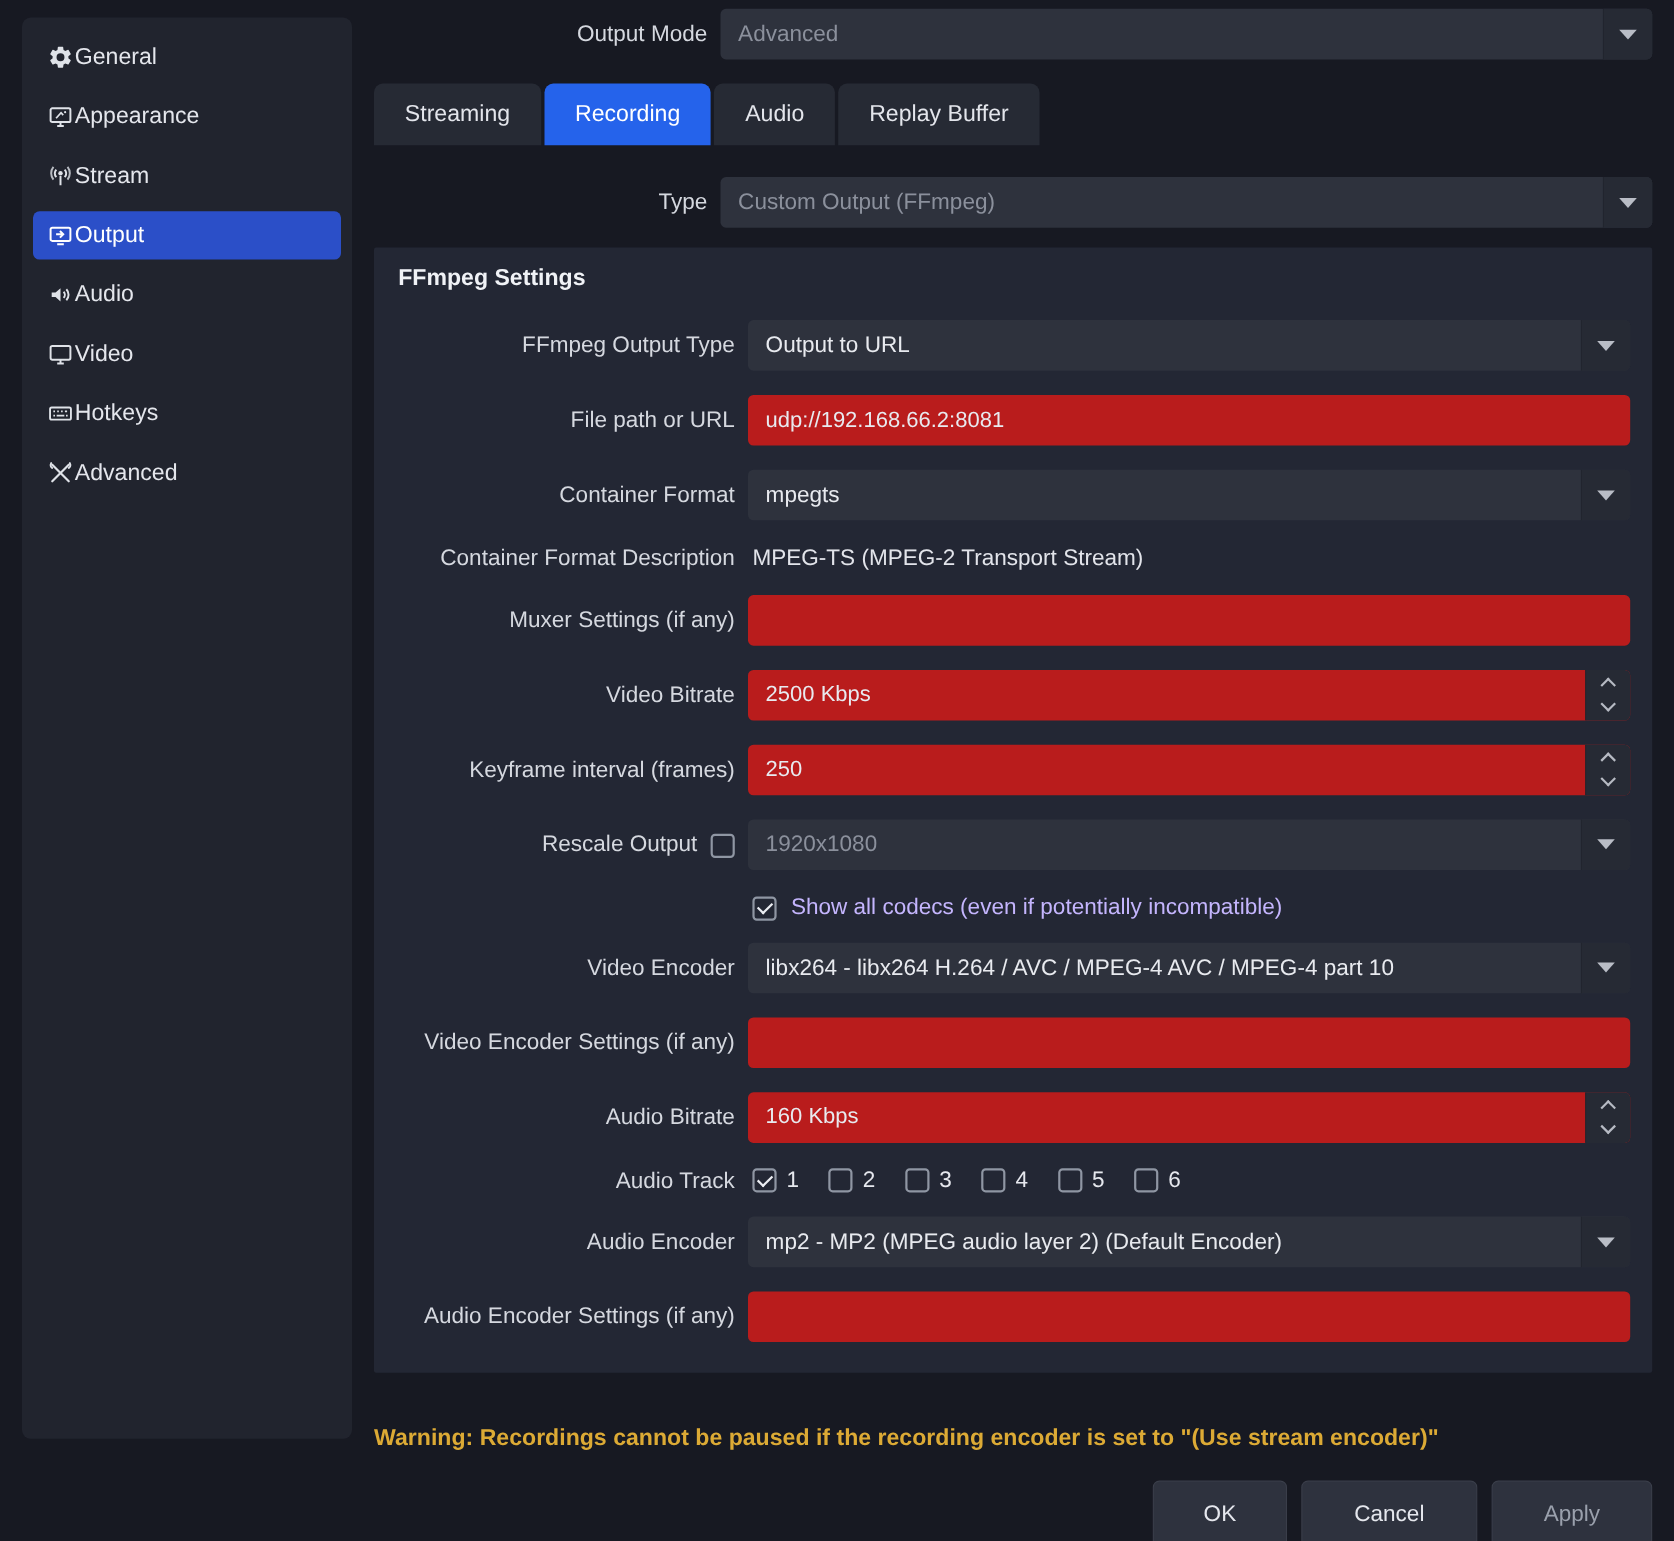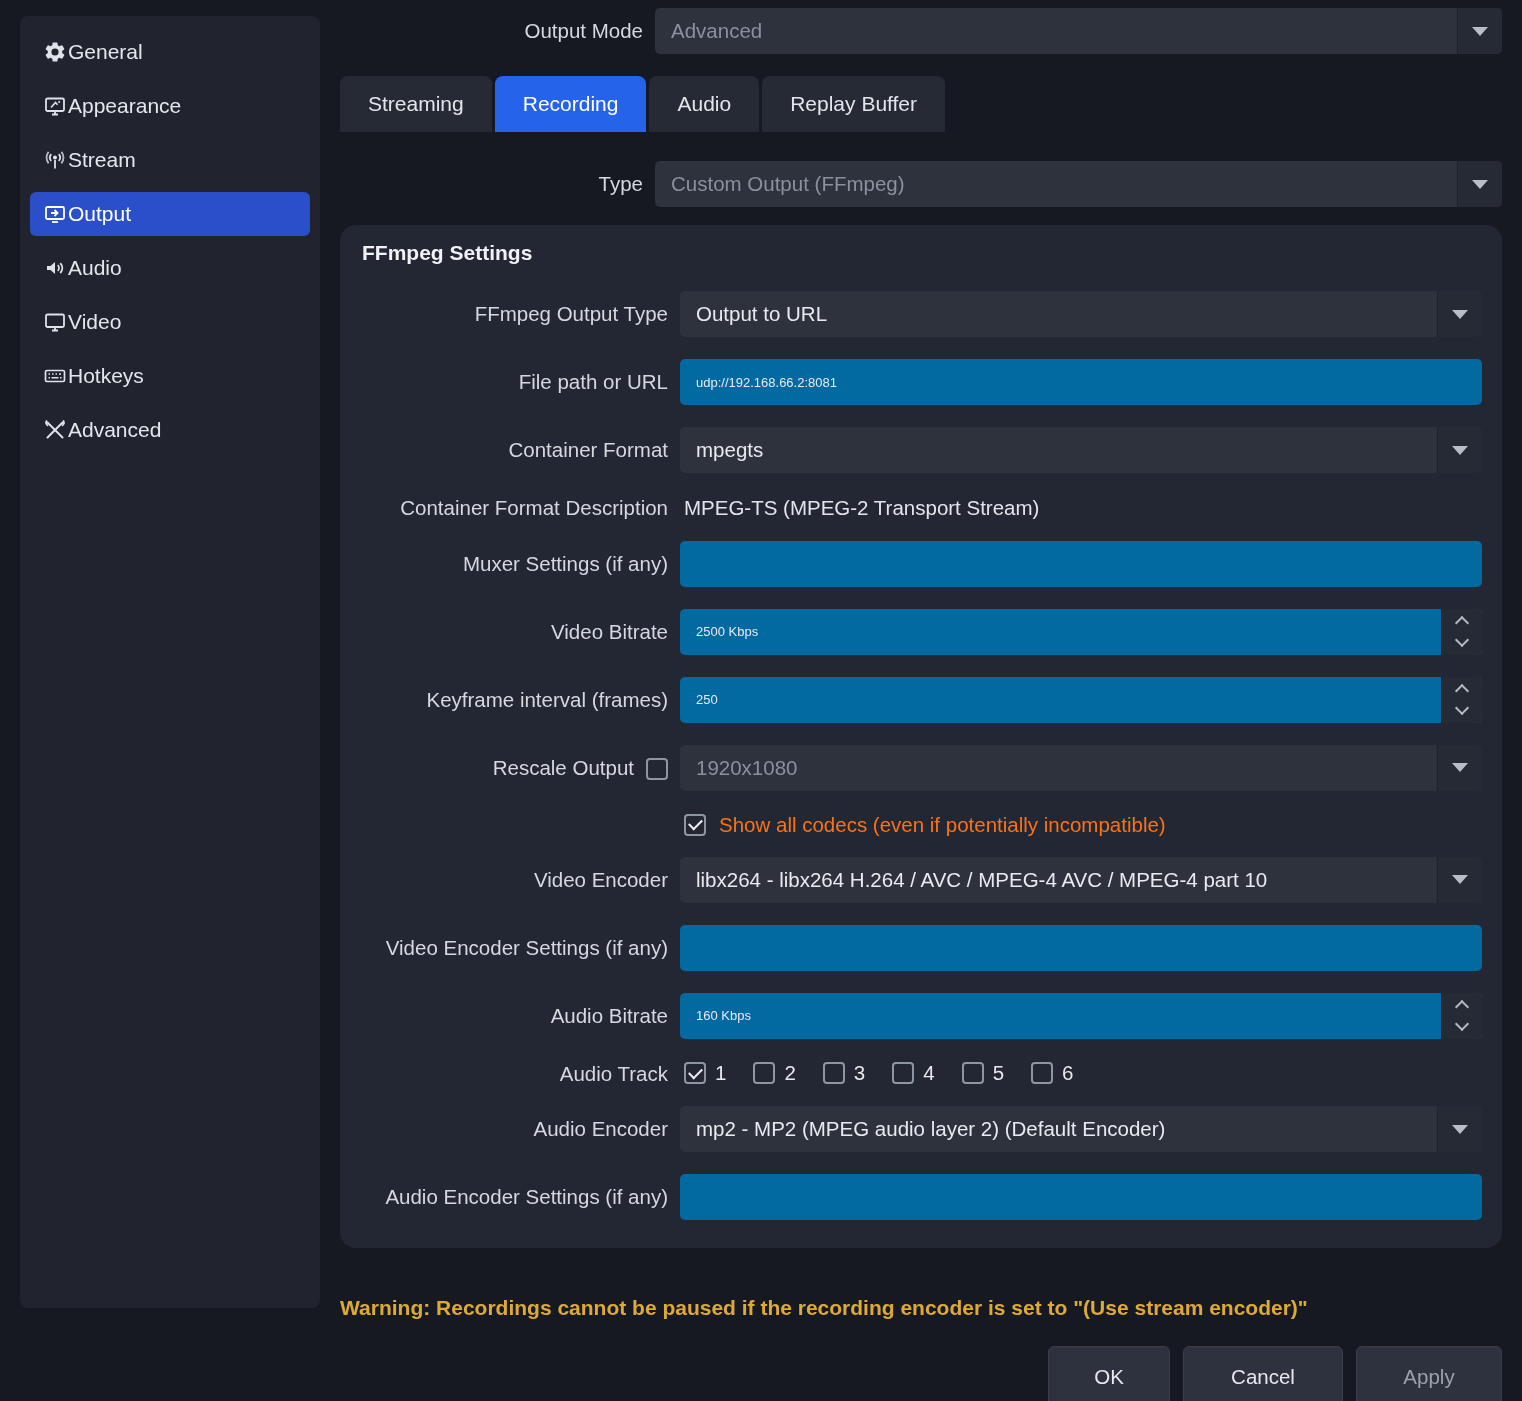--- a/index.html
+++ b/index.html
@@ -50,34 +50,34 @@
   .tabs{display:flex;gap:3px;margin-top:22px}
   .tab{
     height:56px;padding:0 28px;display:flex;align-items:center;
     background:#262a34;border-radius:8px 8px 0 0;
     font-size:21px;color:#e3e5eb;cursor:pointer;
   }
   .tab.active{background:#2563eb;color:#ffffff}
   .type-row{margin-top:29px}
   
   .panel{
-    background:#232734;border-radius:16px;margin-top:18px;
+    background:#232734;border-radius:2px;margin-top:18px;
     padding:16px 20px 6px 20px;box-sizing:border-box;
   }
   .panel-title{margin:0 0 26px 2px;font-size:21px;font-weight:700;color:#f0f2f6}
   .frow{
     display:grid;grid-template-columns:308px 1fr;column-gap:12px;
     align-items:center;margin-bottom:22px;
   }
   .frow.slim{margin-bottom:20px}
   .ftext{color:#e2e4ea;font-size:20.5px;padding-left:4px}
   .tinput{
     height:46px;width:100%;box-sizing:border-box;
-    background:#0369a1;border:none;border-radius:5px;
-    color:#e8eaef;font-size:13px;padding:0 16px;
+    background:#b91c1c;border:none;border-radius:5px;
+    color:#e8eaef;font-size:20px;padding:0 16px;
     font-family:"Liberation Sans", sans-serif;outline:none;
   }
   
   .spin{position:relative}
   .spin .tinput{padding-right:54px}
   .spin-btns{
     position:absolute;right:0;top:0;bottom:0;width:40px;
     display:flex;flex-direction:column;background:#262a34;
     border-left:1px solid #1f222b;border-radius:0 5px 5px 0;cursor:pointer;
   }
@@ -90,21 +90,21 @@
     width:22px;height:22px;box-sizing:border-box;flex:none;
     border:2px solid #8f96a3;border-radius:4px;background:transparent;
     display:inline-flex;align-items:center;justify-content:center;cursor:pointer;
   }
   .cb.checked::after{
     content:"";display:block;width:11px;height:6px;margin-top:-3px;
     border-left:2.5px solid #eceef3;border-bottom:2.5px solid #eceef3;
     transform:rotate(-45deg);
   }
   .rescale-label{display:flex;align-items:flex-end;justify-content:flex-end;gap:12px}
-  .cbrow{display:flex;align-items:center;gap:13px;color:#f97316;font-size:20.5px;padding-left:4px}
+  .cbrow{display:flex;align-items:flex-end;gap:13px;color:#c4b5fd;font-size:20.5px;padding-left:4px}
   .tracks{display:flex;align-items:center;gap:27px;padding-left:4px}
   .track{display:flex;align-items:center;gap:9px;font-size:20.5px;color:#e6e8ee;cursor:pointer}
   
   .warning{margin-top:48px;color:#dcaa35;font-weight:700;font-size:21px}
   .footer{display:flex;justify-content:flex-end;gap:13px;margin-top:26px}
   .btn{
     min-width:122px;height:62px;padding:0 32px;
     background:#2e323e;border:1px solid #3a3e4a;border-radius:6px;
     color:#e5e7ed;font-size:20.5px;font-family:"Liberation Sans", sans-serif;
     cursor:pointer;

